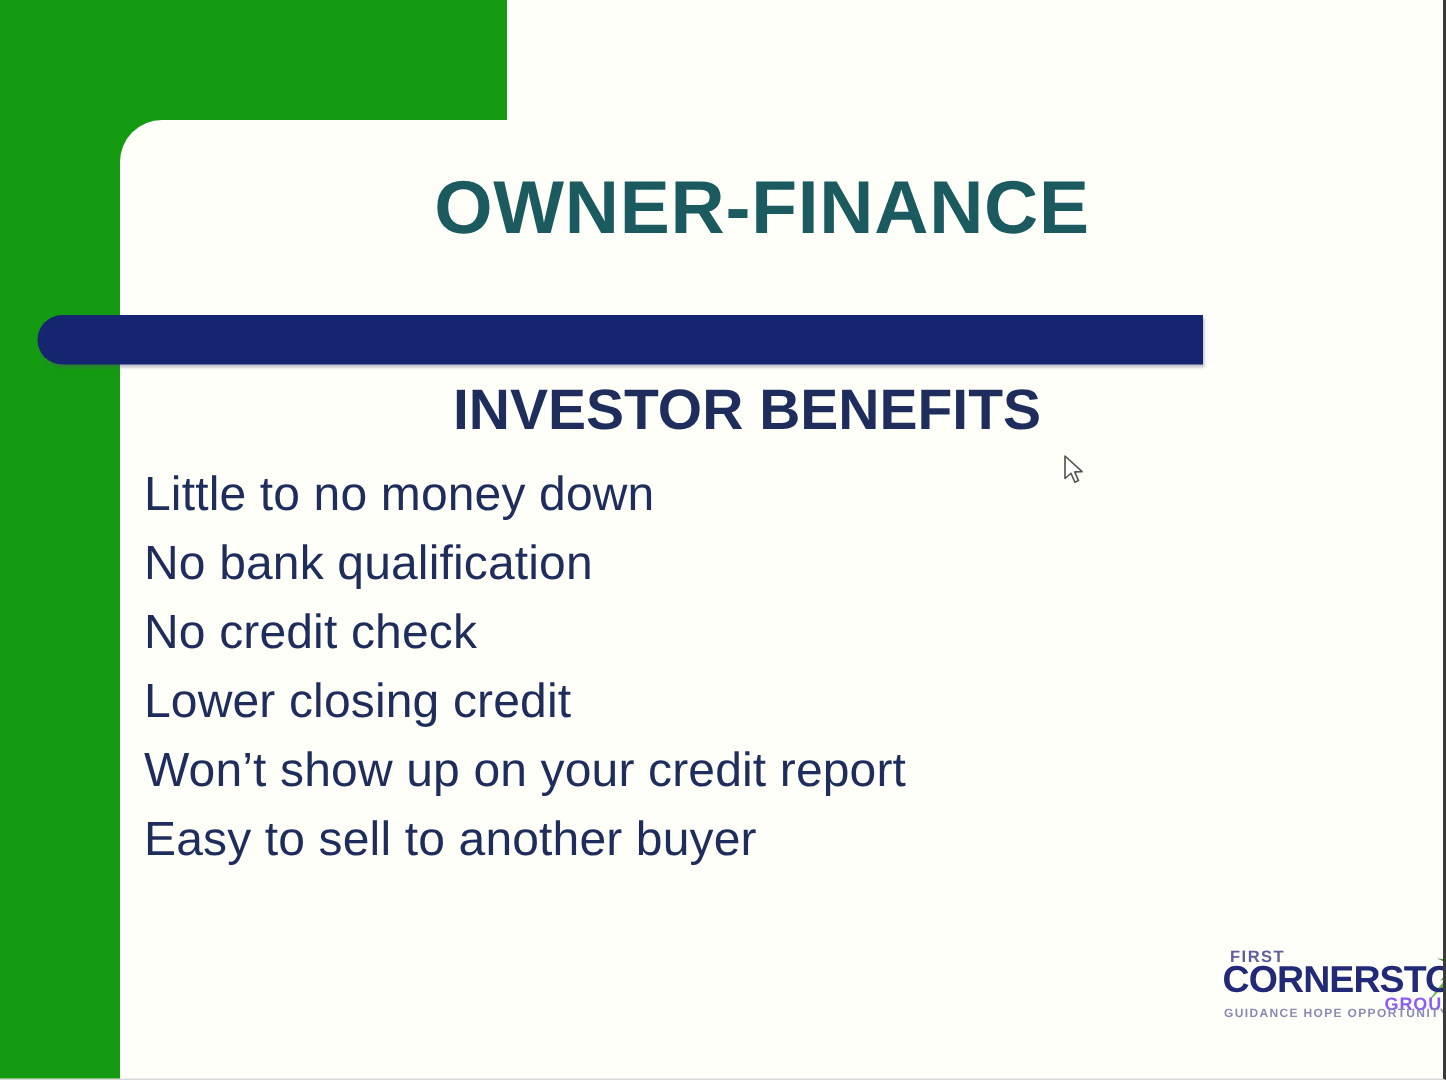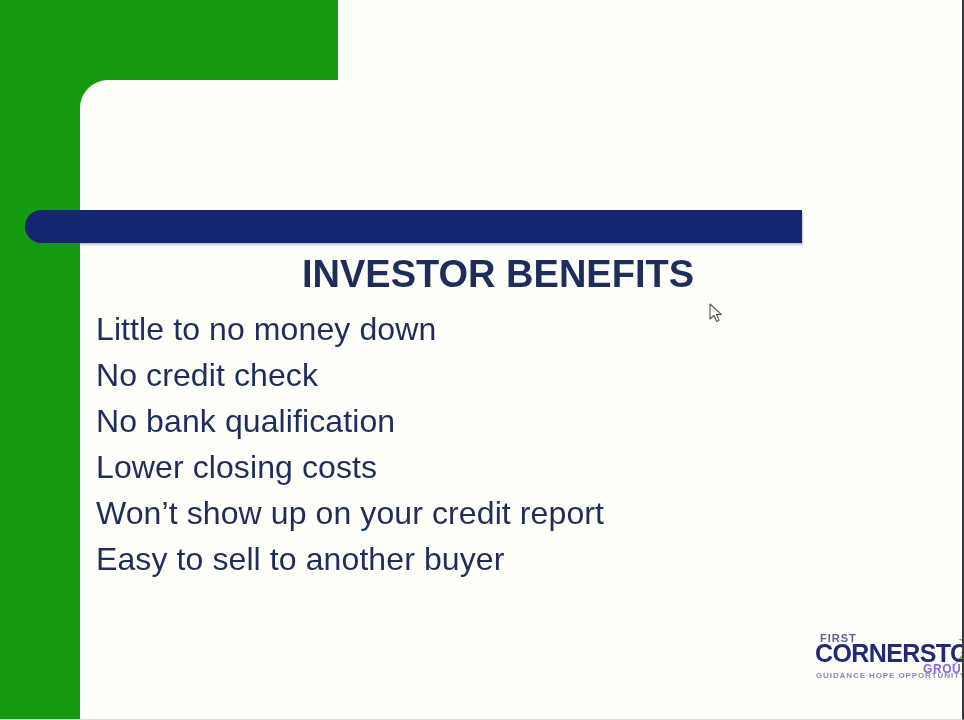--- a/index.html
+++ b/index.html
@@ -199,28 +199,29 @@
 <div id="slide">
 
   <div id="green-l">
     <div class="green-top"></div>
     <div class="green-left"></div>
     <div class="green-corner"></div>
   </div>
 
   <div id="navy-bar"></div>
 
+  <div id="title">OWNER-FINANCE</div>
 
   <div id="subtitle">INVESTOR BENEFITS</div>
 
   <ul id="benefits-list">
     <li>Little to no money down</li>
+    <li>No bank qualification</li>
     <li>No credit check</li>
-    <li>No bank qualification</li>
-    <li>Lower closing costs</li>
+    <li>Lower closing credit</li>
     <li>Won’t show up on your credit report</li>
     <li>Easy to sell to another buyer</li>
   </ul>
 
   <div id="logo">
     <svg class="logo-star" viewBox="0 0 46 46">
       <path d="M30 4 L33 16 L44 12 L35 20 L44 27 L32 25 L30 38 L27 25 L16 30 L25 20 L14 15 L27 16 Z" fill="#4e9a3e"></path>
       <path d="M31 18 C24 24 16 32 8 44 C18 34 26 26 33 21 Z" fill="#6fae54"></path>
     </svg>
     <div class="logo-first">FIRST</div>

